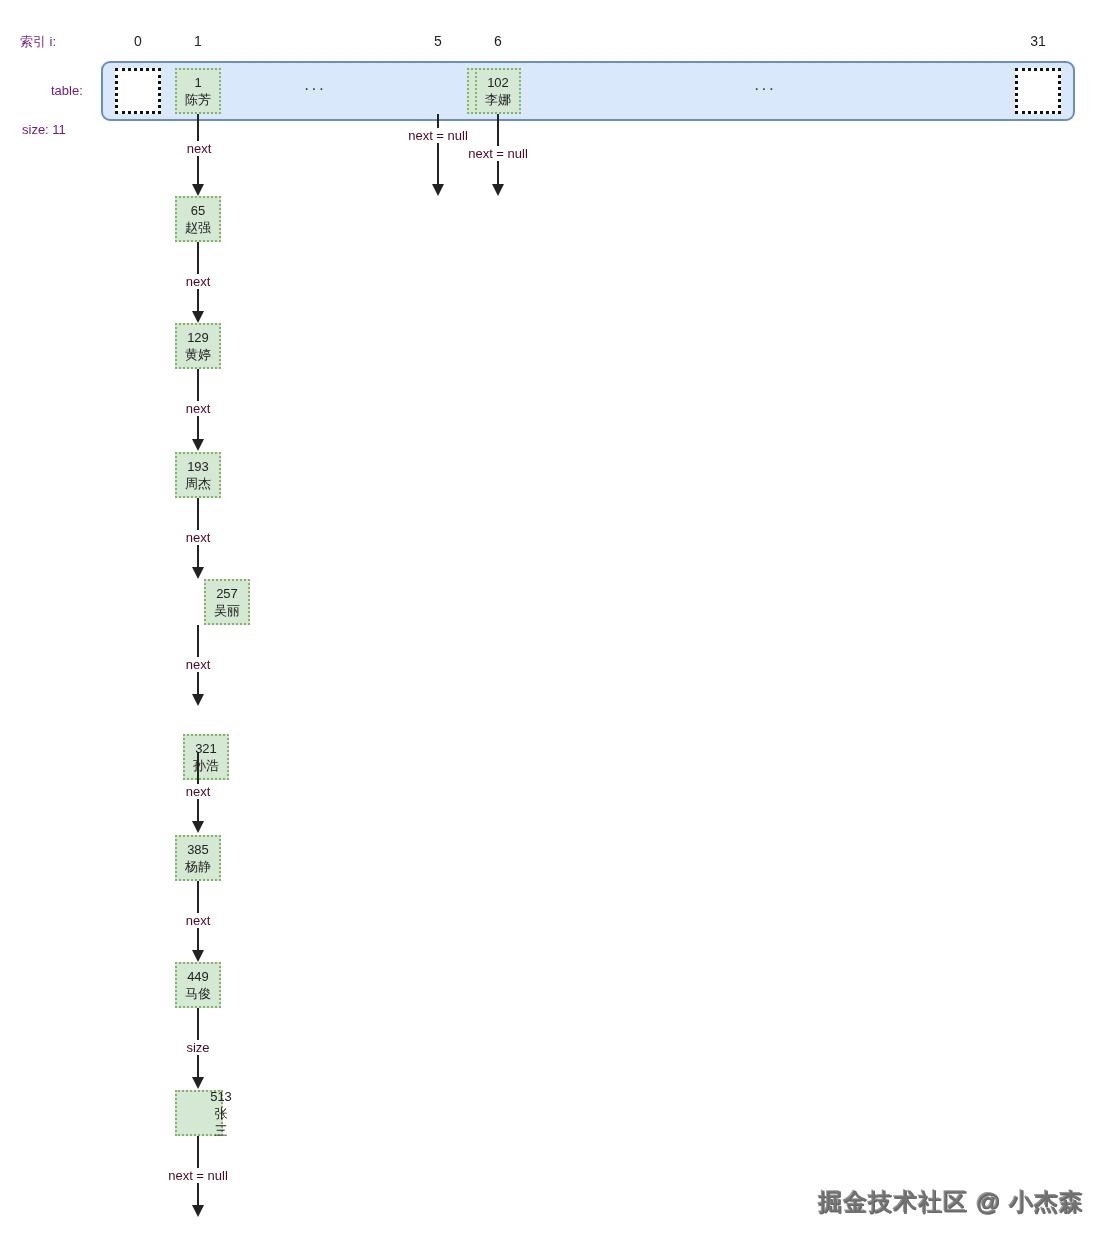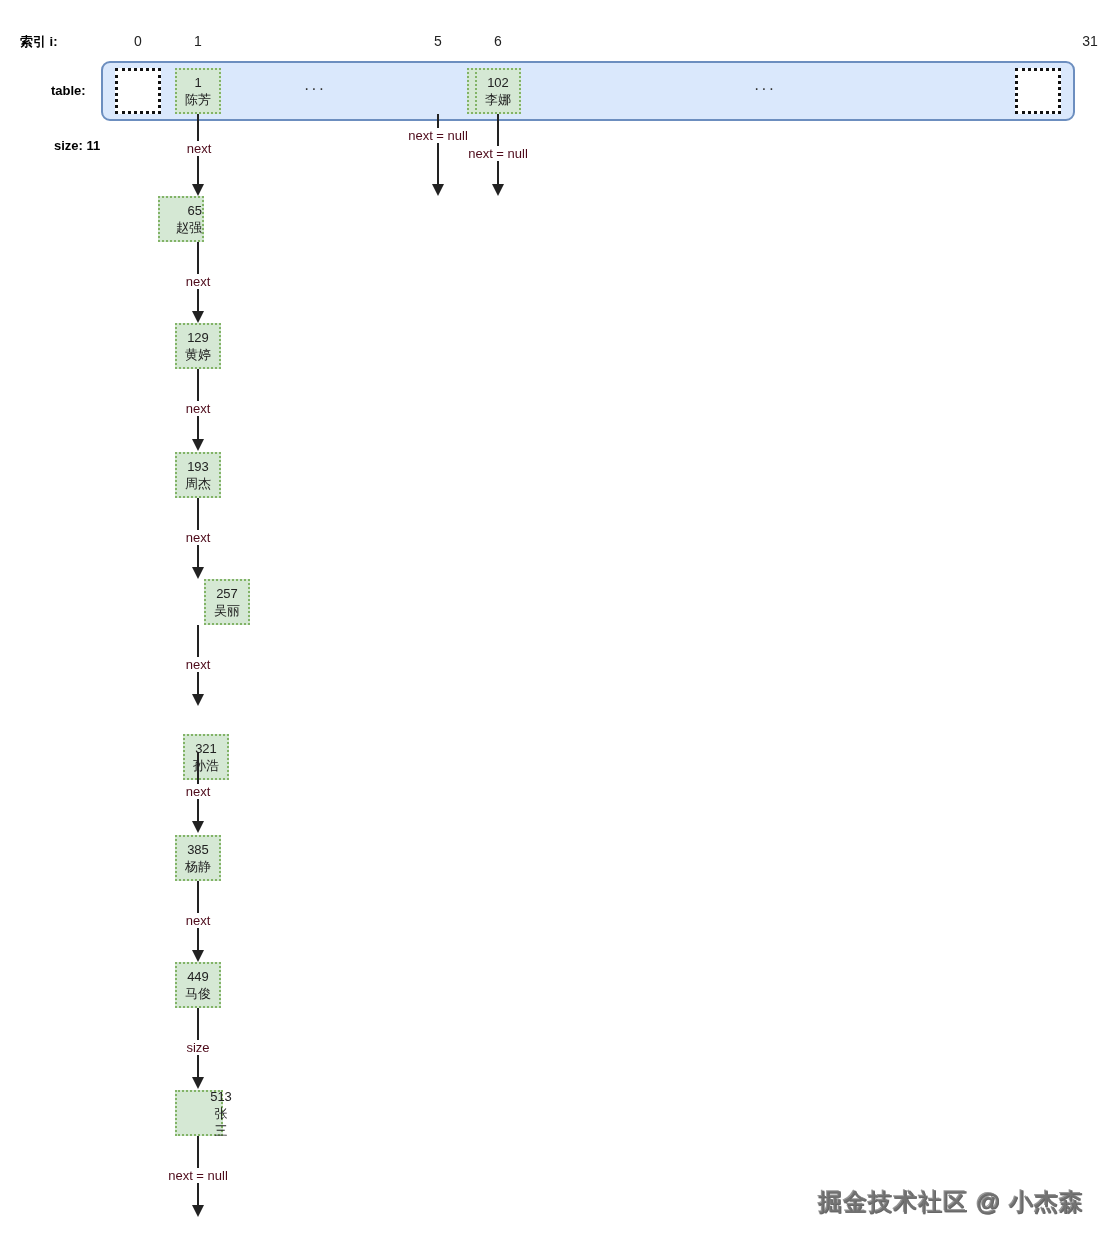--- a/index.html
+++ b/index.html
@@ -1,19 +1,19 @@
 <!DOCTYPE html>
 <html><head>
 <meta charset="utf-8">
 <style>
   html, body { margin:0; padding:0; background:#ffffff; }
   body { width:1110px; height:1247px; position:relative; overflow:hidden;
          font-family:"Liberation Sans","DejaVu Sans",sans-serif; color:#222; }
   .abs { position:absolute; }
-  .label { font-size:13px; font-weight:bold; color:#000000; }
+  .label { font-size:13px; font-weight:normal; color:#701a75; }
   .idx { font-size:14px; color:#222; width:40px; text-align:center; }
   .table-bar { left:101px; top:61px; width:974px; height:60px; background:#dae8fc;
                border:2px solid #6c8ebf; border-radius:9px; box-sizing:border-box; }
   .empty-cell { width:46px; height:46px; border:3px dotted #111; background:#fff; box-sizing:border-box; }
   .node { width:46px; height:46px; background:#d5e8d4; border:2px dotted #82b366;
           box-sizing:border-box; display:flex; flex-direction:column; align-items:center;
           justify-content:center; font-size:13px; line-height:17px; color:#222; }
   .ellipsis { font-size:16px; color:#333; letter-spacing:2px; }
   .vline { width:2px; background:#222; }
   .arrow { width:0; height:0; border-left:6px solid transparent; border-right:6px solid transparent;
@@ -21,27 +21,27 @@
   .edge-label { font-size:13px; color:#4d0a1a; background:#fff; white-space:nowrap;
                 transform:translateX(-50%); padding:0 1px; }
   .watermark { font-size:24px; color:#737373; letter-spacing:1px;
                text-shadow: 1px 1px 0 #666, -1px -1px 0 #999, 1px 0 0 #777, 0 1px 0 #777; }
 </style>
 </head>
 <body>
 
 <div class="abs label" style="left:20px;top:33px;">索引 i:</div>
 <div class="abs label" style="left:22px;top:83px;margin-left:29px;">table:</div>
-<div class="abs label" style="left:22px;top:138px;margin-left:32px;">size: 11</div>
+<div class="abs label" style="left:22px;top:122px;">size: 11</div>
 
 <div class="abs idx" style="left:118px;top:33px;">0</div>
 <div class="abs idx" style="left:178px;top:33px;">1</div>
 <div class="abs idx" style="left:418px;top:33px;">5</div>
 <div class="abs idx" style="left:478px;top:33px;">6</div>
-<div class="abs idx" style="left:1070px;top:33px;">31</div>
+<div class="abs idx" style="left:1018px;top:33px;">31</div>
 
 <div class="abs table-bar"></div>
 
 <div class="abs empty-cell" style="left:115px;top:68px;"></div>
 <div class="abs node" style="left:175px;top:68px;">
   <span>1</span>
   <span>陈芳</span>
 </div>
 <div class="abs ellipsis" style="left:304px;top:80px;">···</div>
 <div class="abs node" style="left:435px;top:68px;margin-left:32px;">
@@ -60,21 +60,21 @@
 <div class="abs edge-label" style="left:438px;top:128px;">next = null</div>
 
 <div class="abs vline" style="left:497px;top:114px;height:70px;"></div>
 <div class="abs arrow" style="left:492px;top:184px;"></div>
 <div class="abs edge-label" style="left:498px;top:146px;">next = null</div>
 
 <div class="abs vline" style="left:197px;top:114px;height:70px;"></div>
 <div class="abs arrow" style="left:192px;top:184px;"></div>
 <div class="abs edge-label" style="left:199px;top:141px;">next</div>
 
-<div class="abs node" style="left:158px;top:196px;align-items:flex-end;">
+<div class="abs node" style="left:175px;top:196px;">
   <span>65</span>
   <span>赵强</span>
 </div>
 <div class="abs vline" style="left:197px;top:242px;height:70px;"></div>
 <div class="abs arrow" style="left:192px;top:311px;"></div>
 <div class="abs edge-label" style="left:198px;top:274px;">next</div>
 
 <div class="abs node" style="left:175px;top:323px;">
   <span>129</span>
   <span>黄婷</span>

